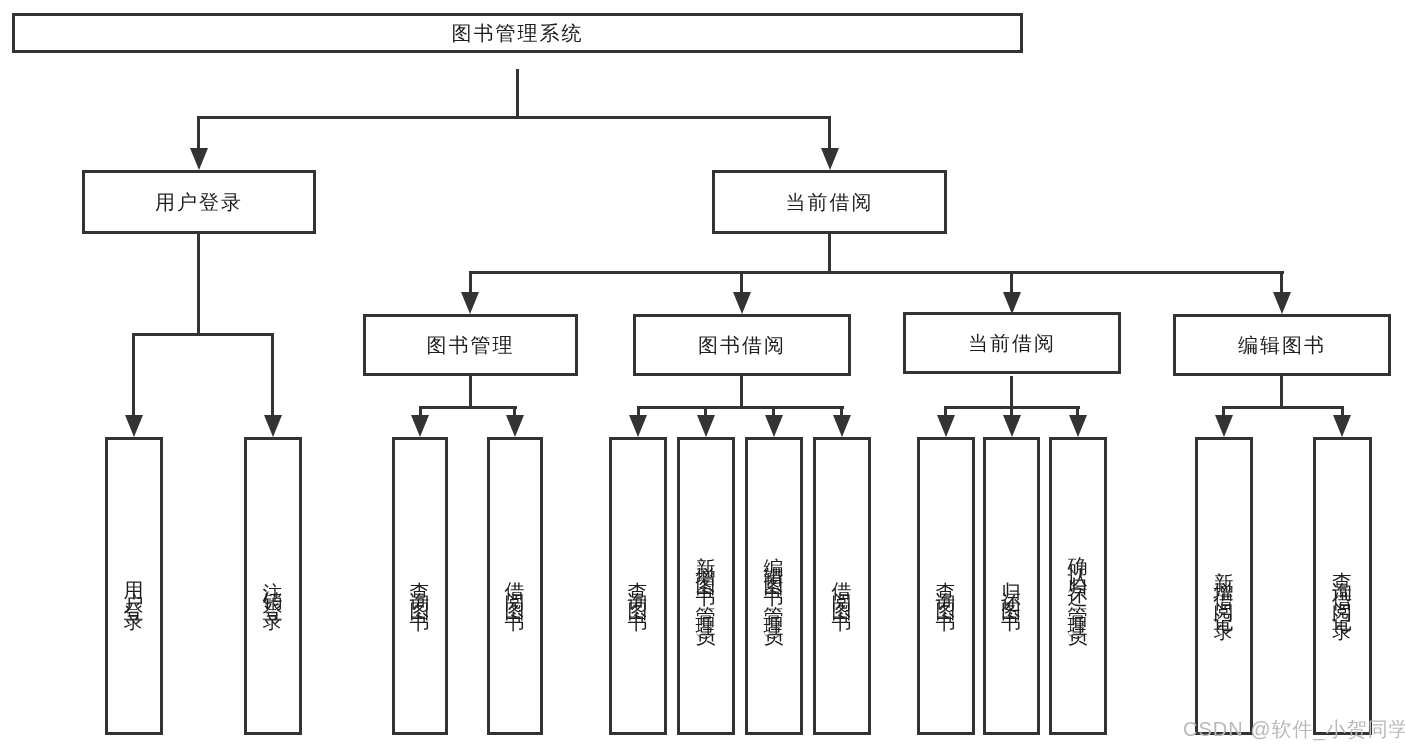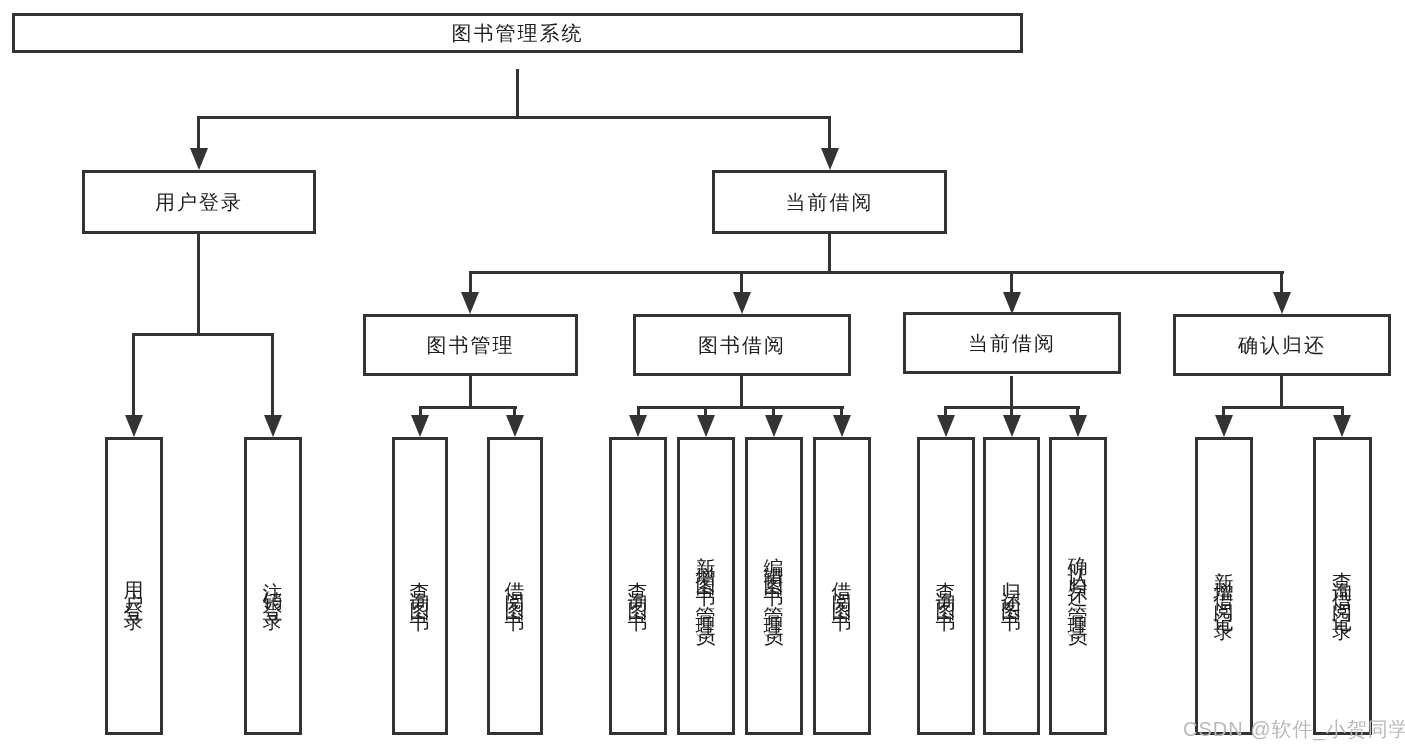--- a/index.html
+++ b/index.html
@@ -96,21 +96,21 @@
   <div class="node" style="left:363px; top:314px; width:215px; height:62px;">
     <span class="lbl">图书管理</span>
   </div>
   <div class="node" style="left:633px; top:314px; width:218px; height:62px;">
     <span class="lbl">图书借阅</span>
   </div>
   <div class="node" style="left:903px; top:300px; width:218px; height:62px;margin-top:12px;">
     <span class="lbl">当前借阅</span>
   </div>
   <div class="node" style="left:1173px; top:314px; width:218px; height:62px;">
-    <span class="lbl">确认归还</span>
+    <span class="lbl">编辑图书</span>
   </div>
 
   <div class="vl" style="left:469px; top:376px; height:33px;"></div>
   <div class="hl" style="left:419px; top:406px; width:98px;"></div>
   <div class="vl" style="left:419px; top:406px; height:11px;"></div>
   <div class="vl" style="left:513px; top:406px; height:11px;"></div>
   <div class="ah" style="left:411px; top:415px;"></div>
   <div class="ah" style="left:506px; top:415px;"></div>
 
   <div class="vl" style="left:740px; top:376px; height:33px;"></div>

